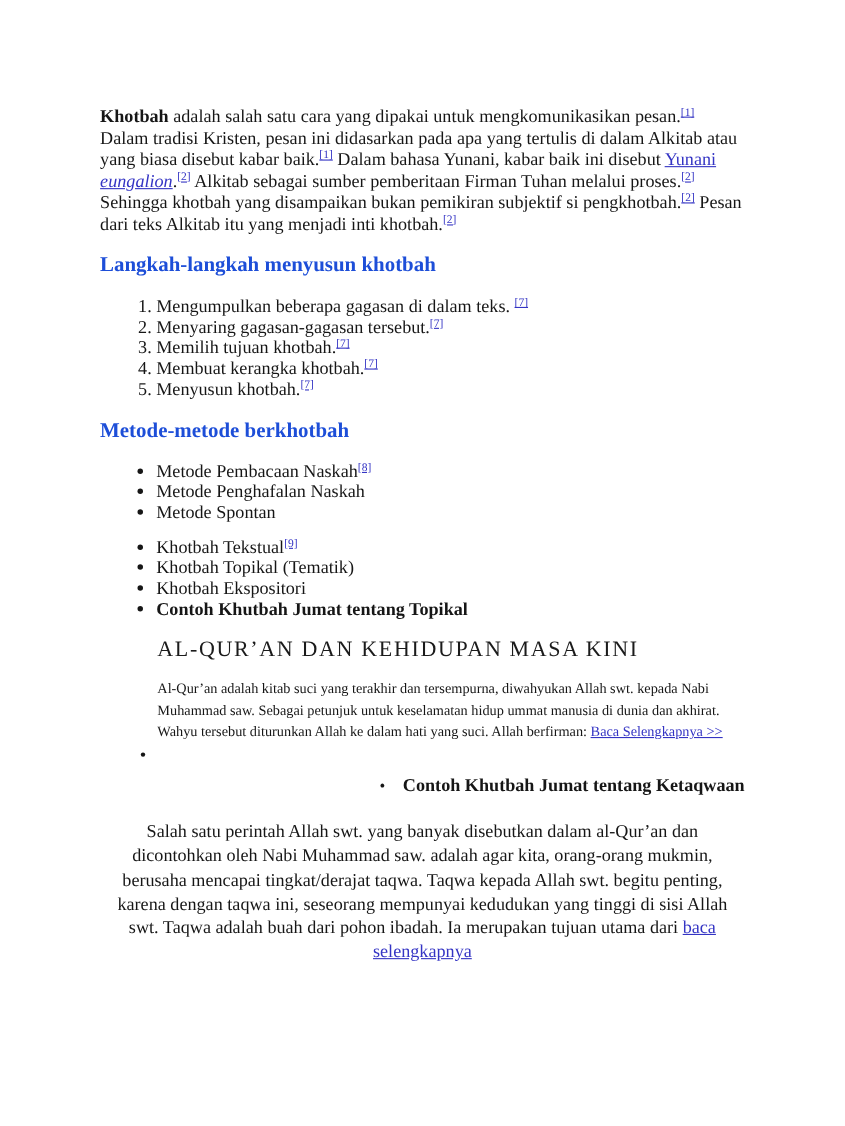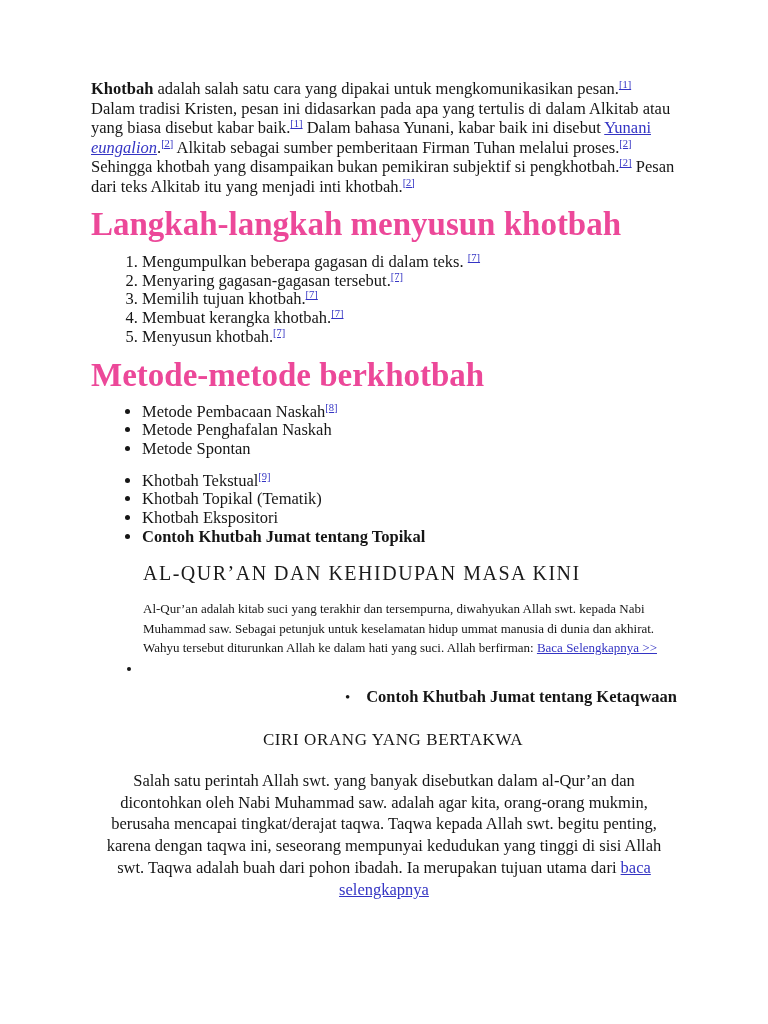--- a/index.html
+++ b/index.html
@@ -3,30 +3,30 @@
 <meta charset="utf-8">
 <style>
   * { margin:0; padding:0; box-sizing:border-box; }
   html,body { background:#ffffff; }
   .page {
     position:relative; width:768px; height:1024px; background:#ffffff;
     overflow:hidden;
     font-family:"Liberation Serif","DejaVu Serif",serif;
     color:#161616;
   }
-  .content { position:absolute; left:91px; top:79px; width:586px; font-size:16.5px; line-height:19.5px; }
+  .content { position:absolute; left:91px; top:96px; width:586px; font-size:16.5px; line-height:19.5px; }
 
   a { cursor:pointer; }
   .link { color:#3434c4; text-decoration:underline; }
   sup.ref { font-size:10.5px; line-height:0; vertical-align:6px; }
   sup.ref a { color:#3434c4; text-decoration:underline; }
   .it { font-style:italic; }
   b, .bold { font-weight:bold; }
 
-  .sec-heading { font-size:33px; line-height:30px; font-weight:bold; margin-top:13px; color:#ec4899; }
+  .sec-heading { font-size:19px; line-height:30px; font-weight:bold; margin-top:13px; color:#1d4ed8; }
 
   ol.sec-list { margin:14px 0 0 0; padding-left:51px; }
   ul.sec-list { margin:13px 0 0 0; padding-left:51px; list-style-type:disc; }
   ol.sec-list li, ul.sec-list li { line-height:18.7px; }
 
   .alquran-title { margin:18px 0 0 52px; font-size:20px; letter-spacing:1.5px; color:#1b1b1b; }
   .alquran-body  { margin:15px 0 0 52px; width:516px; font-size:13px; line-height:19.6px; }
 
   ul.empty-list { margin:4px 0 0 0; padding-left:51px; list-style-type:disc; }
   ul.empty-list li { line-height:14px; font-size:14px; }
@@ -75,20 +75,19 @@
     </p>
 
     <ul class="empty-list">
       <li><span></span></li>
     </ul>
 
     <div class="ketaq-title">
       <span class="bullet-glyph">•</span><b>Contoh Khutbah Jumat tentang Ketaqwaan</b>
     </div>
 
-    <div class="ciri">CIRI ORANG YANG BERTAKWA</div>
 
     <p class="ketaq-body">
       <span>Salah satu perintah Allah swt. yang banyak disebutkan dalam al-Qur’an dan dicontohkan oleh Nabi Muhammad saw. adalah agar kita, orang-orang mukmin, berusaha mencapai tingkat/derajat taqwa. Taqwa kepada Allah swt. begitu penting, karena dengan taqwa ini, seseorang mempunyai kedudukan yang tinggi di sisi Allah swt. Taqwa adalah buah dari pohon ibadah. Ia merupakan tujuan utama dari </span><a class="link">baca selengkapnya</a>
     </p>
 
   </div>
 </div>
 
 </body></html>

